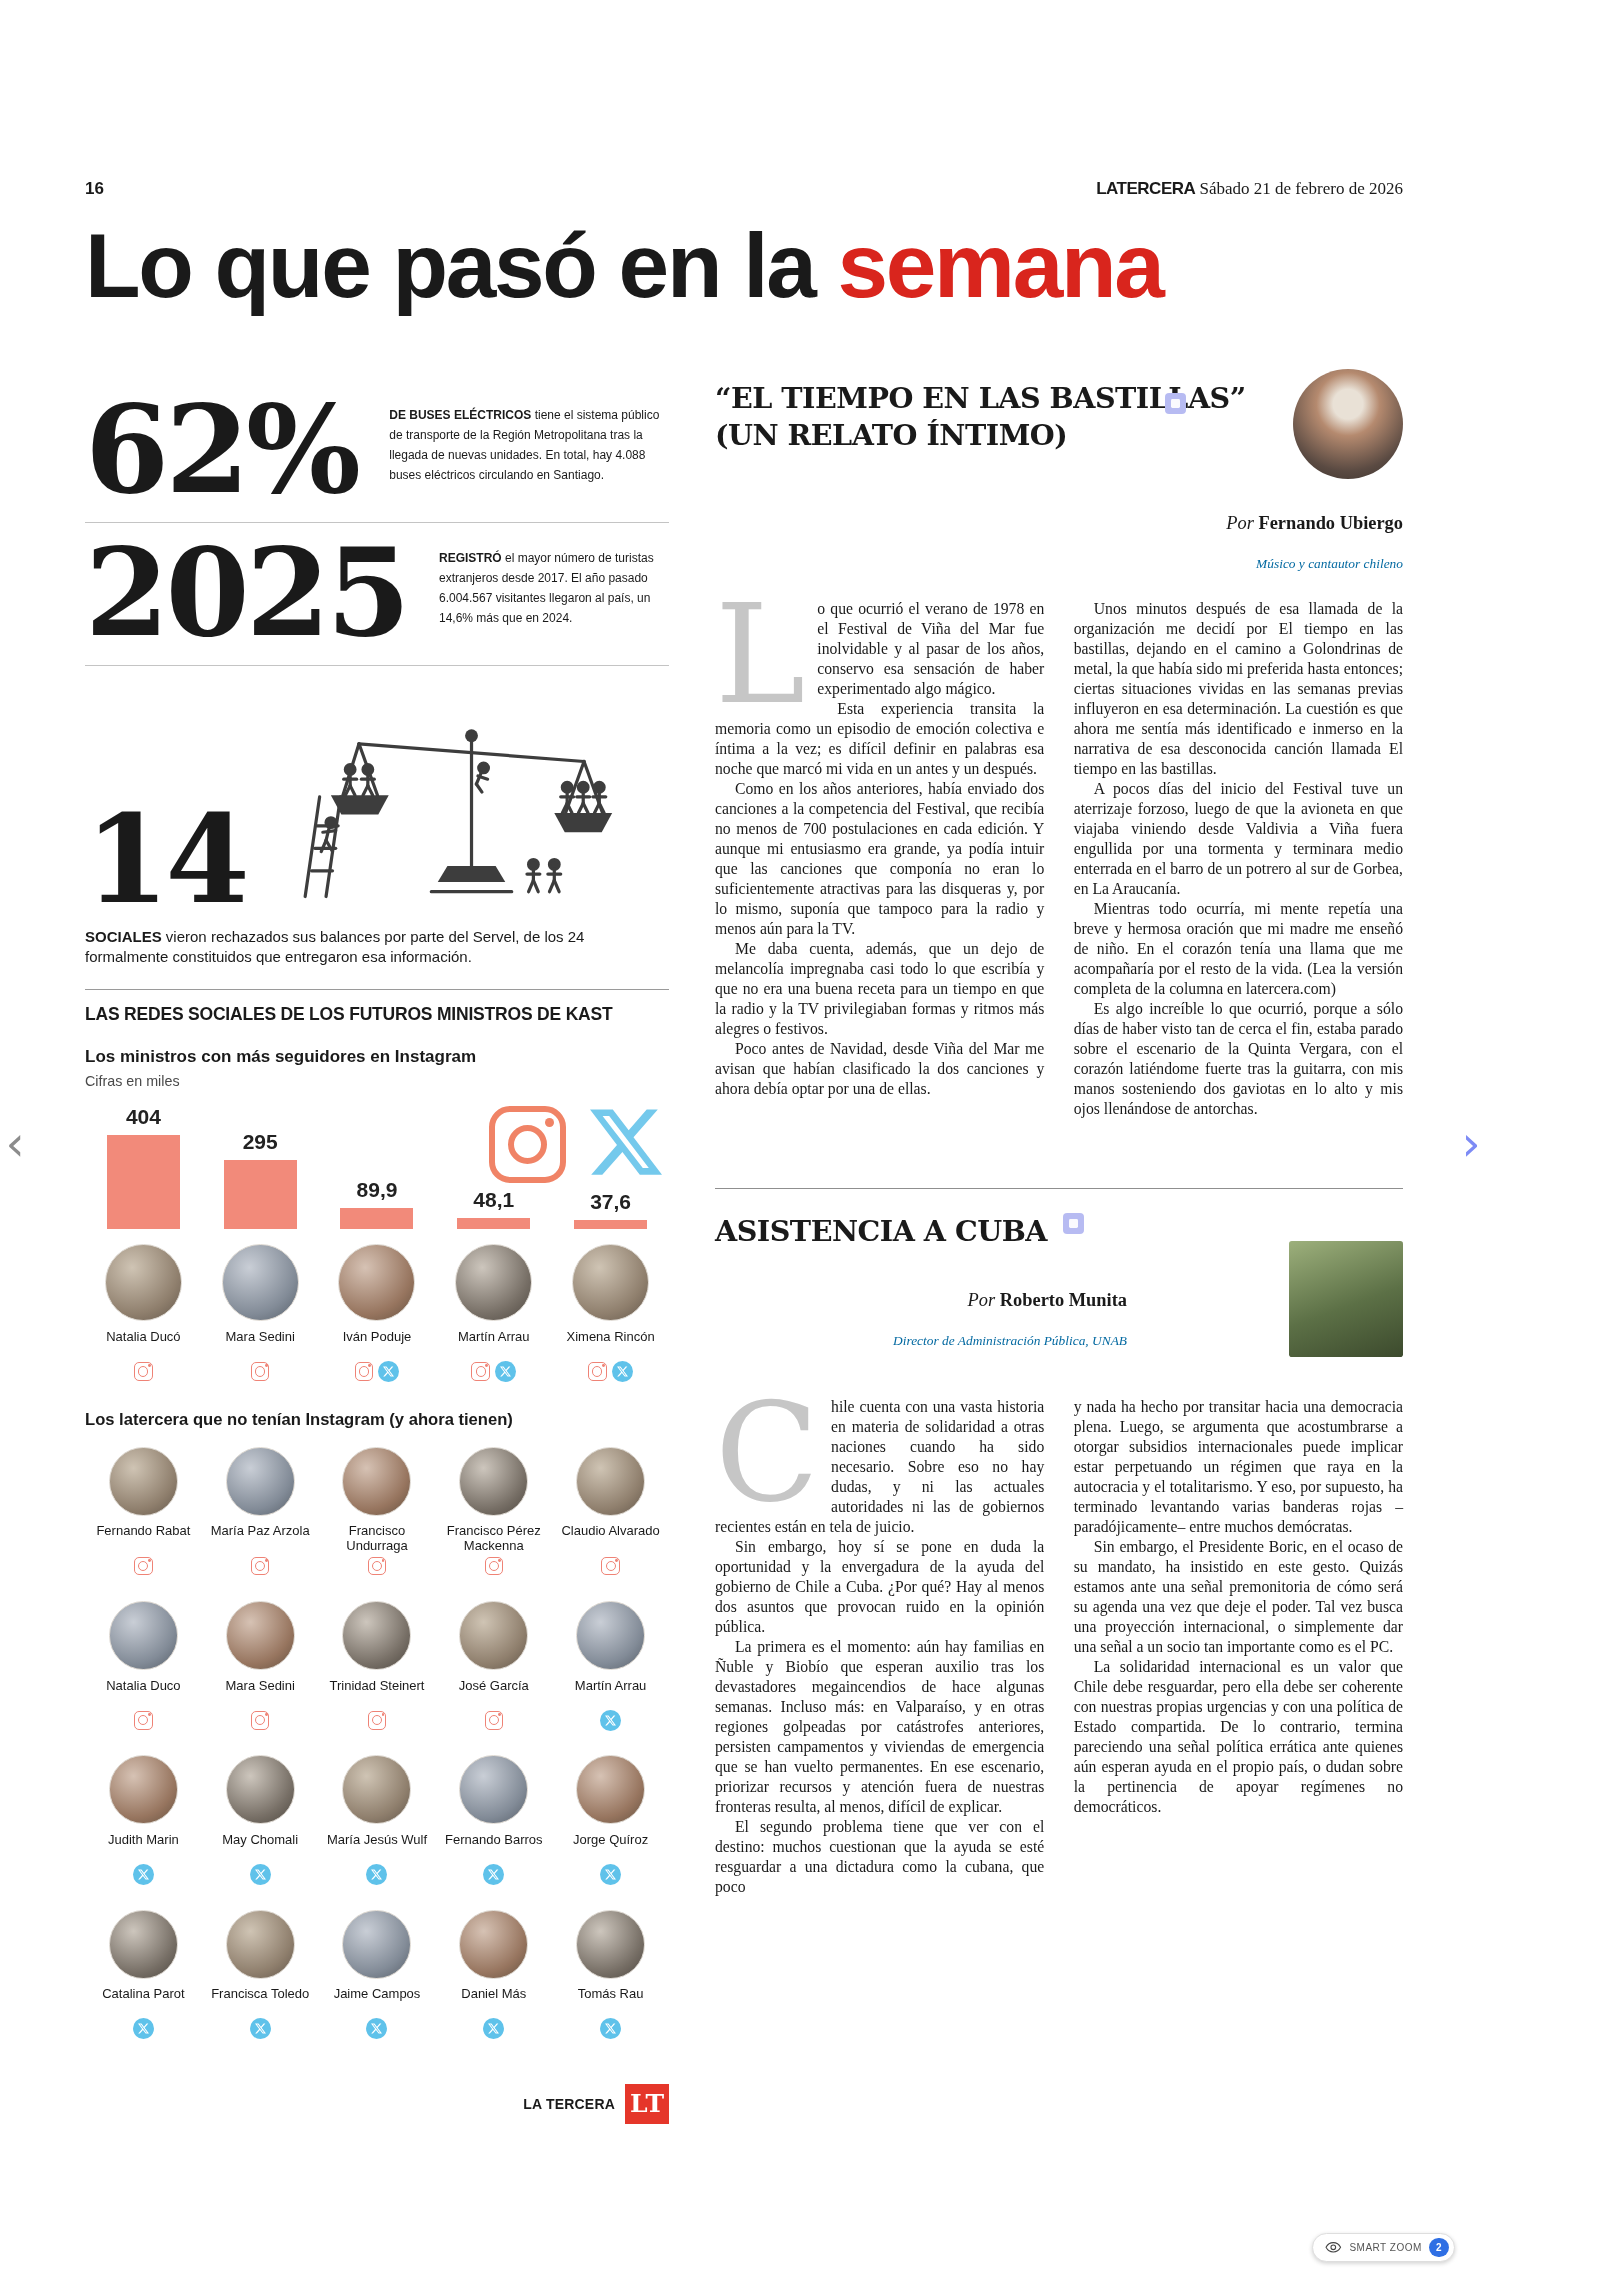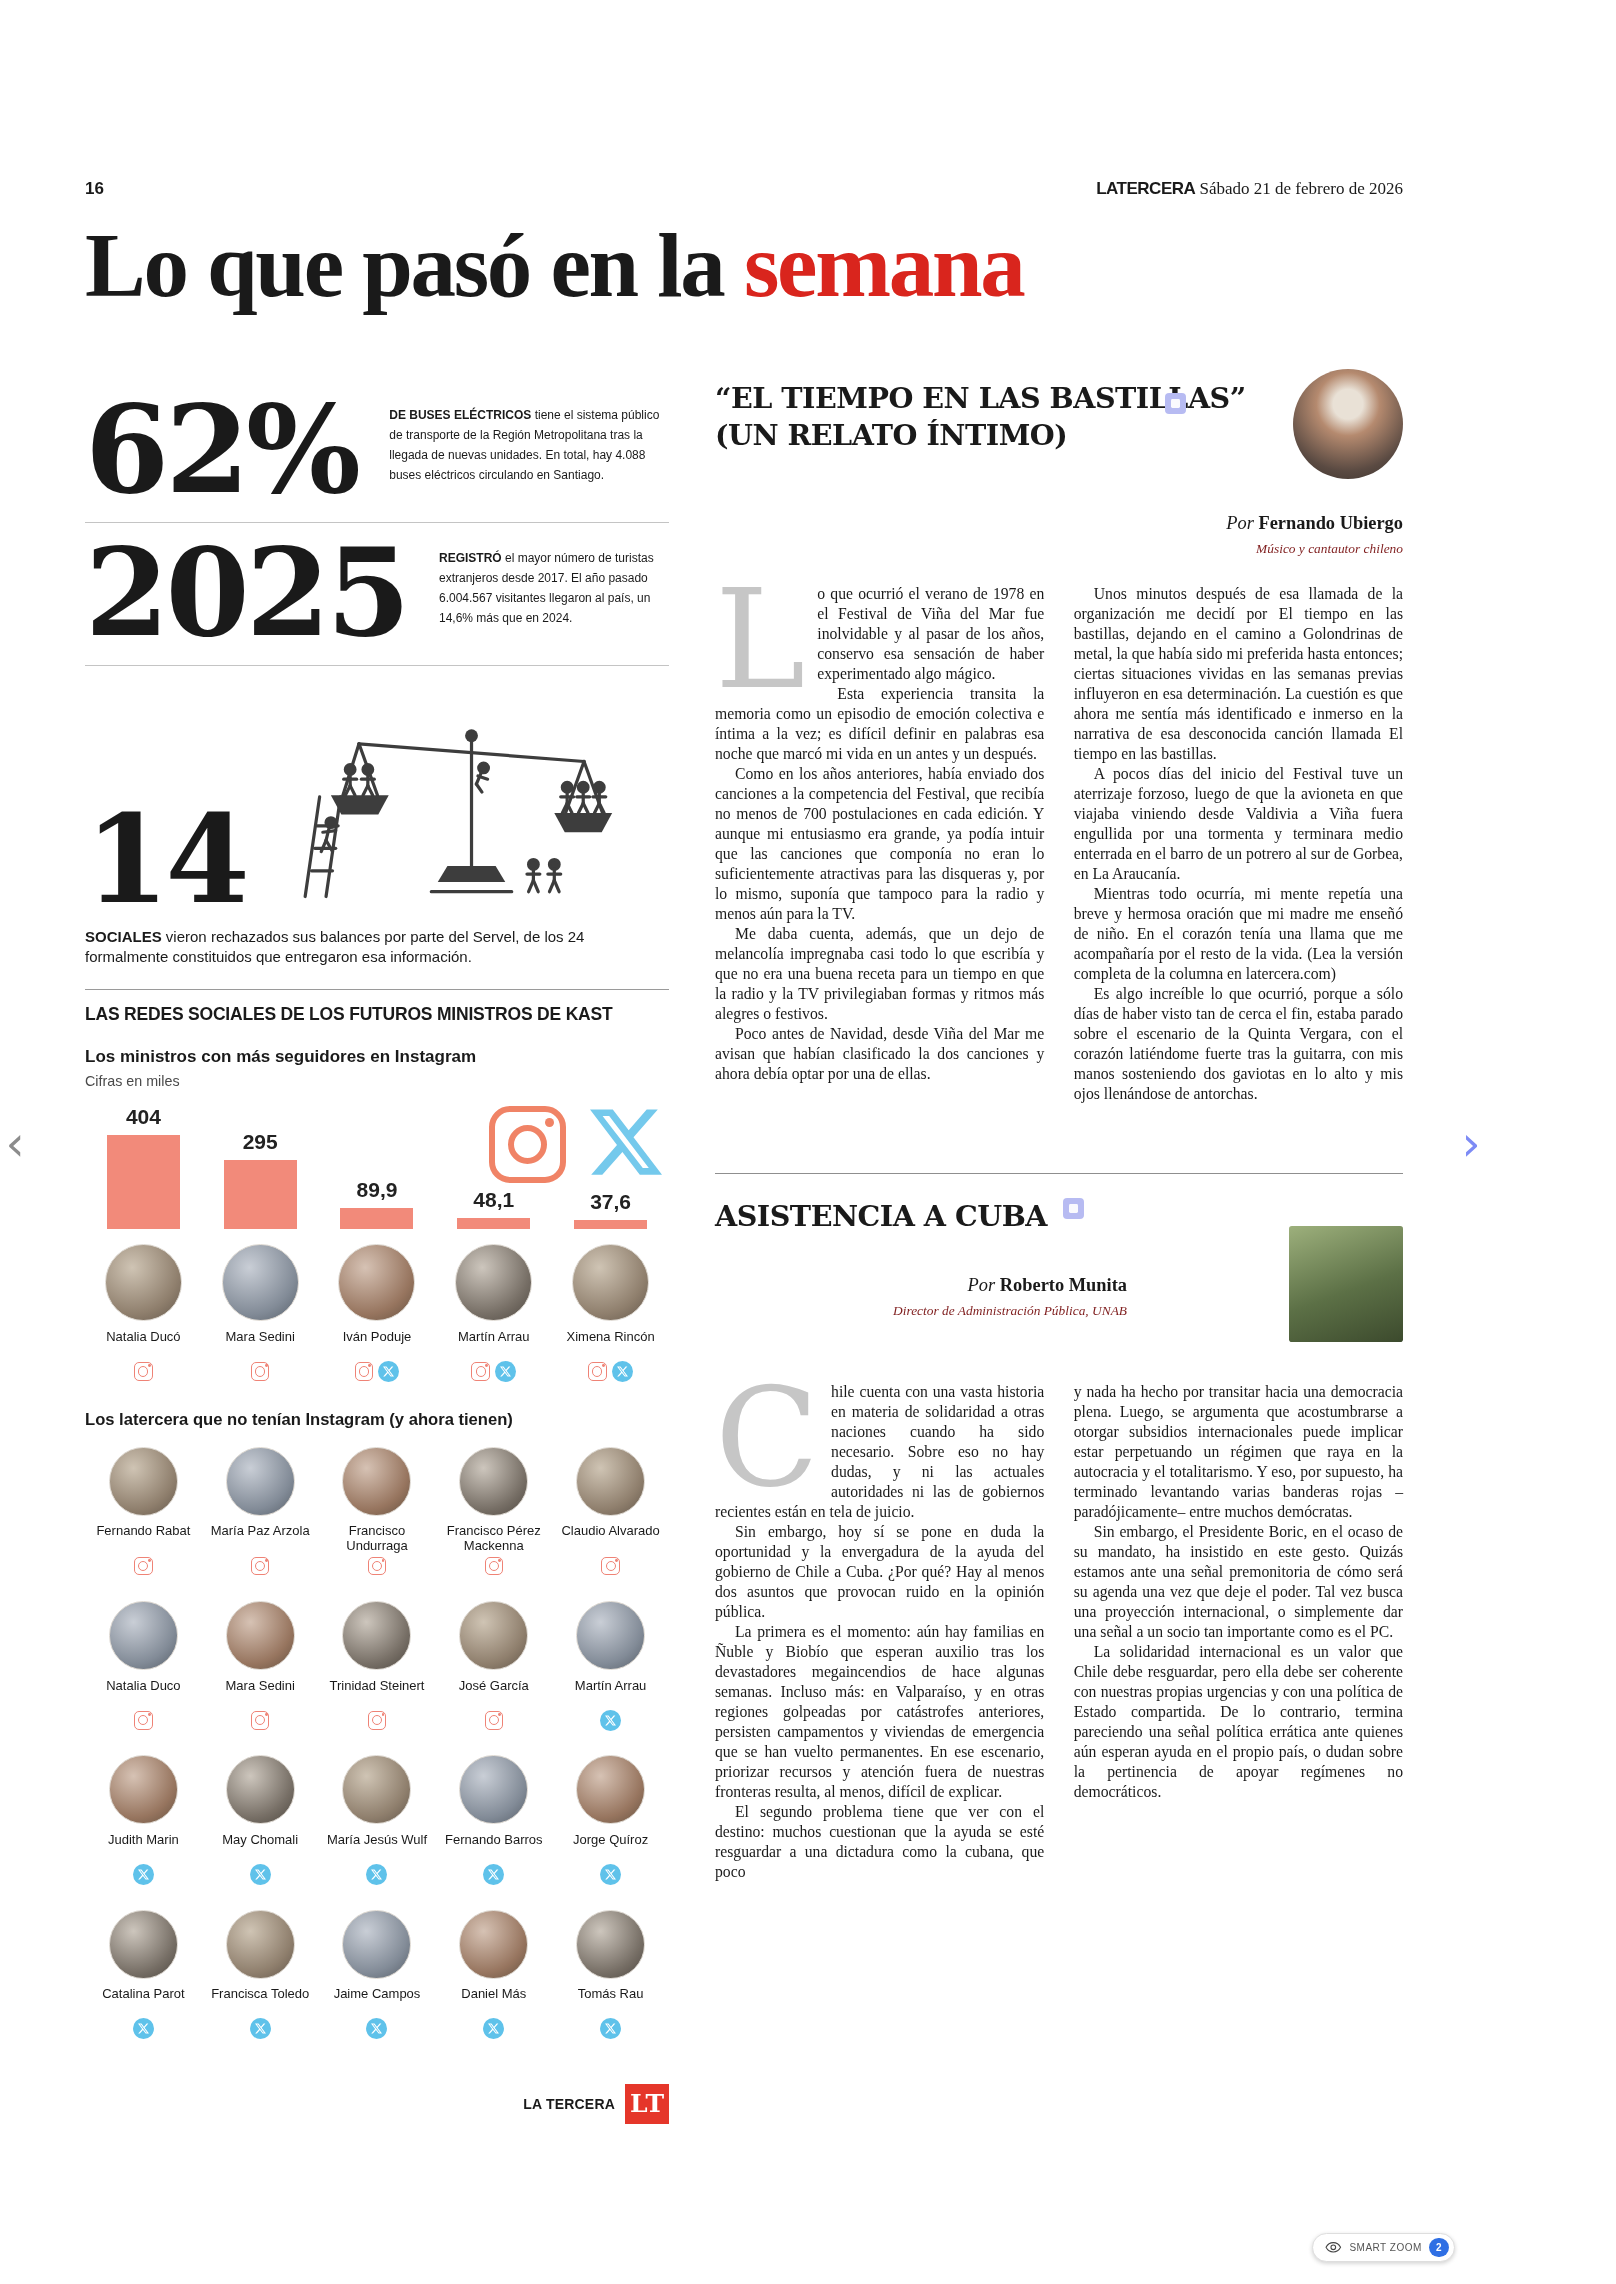--- a/index.html
+++ b/index.html
@@ -8,21 +8,21 @@
         font-family:"Liberation Serif",serif;overflow:hidden;}
 
   
   .topbar{position:absolute;top:179px;left:85px;right:85px;display:flex;
           justify-content:space-between;align-items:baseline;font-size:17px;}
   .page-num{font-family:"Liberation Sans",sans-serif;font-weight:700;}
   .dateline{font-size:17px;}
   .dateline .brand{font-family:"Liberation Sans",sans-serif;font-weight:700;letter-spacing:-0.5px;}
 
   
-  .headline{padding:220px 85px 0;font-family:Liberation Serif, serif;font-weight:700;
+  .headline{padding:220px 85px 0;font-family:Liberation Sans, sans-serif;font-weight:700;
             font-size:91px;line-height:1;letter-spacing:-2.3px;}
   .headline .red{color:#d9251d;}
 
   
   .content{display:flex;gap:46px;padding:69px 85px 0;}
   .left{width:584px;flex:none;font-family:"Liberation Sans",sans-serif;}
   .right{flex:1;min-width:0;}
 
   
   .stat{display:flex;gap:32px;align-items:flex-start;padding:19.3px 0 21px;}
@@ -89,21 +89,21 @@
   .author-photo.round{border-radius:50%;
      background:radial-gradient(circle at 50% 32%,#e9e1d6 0 16%,#b58a6f 34%,#5a4a42 72%,#37302b);}
   .author-photo.square{border-radius:2.8px;top:28px;width:114px;height:116px;
      background:linear-gradient(160deg,#9db07c,#5c7046 55%,#3c4a2d);}
   .note{width:21px;height:21px;border-radius:4.1px;background:#b7bbf2;position:relative;flex:none;}
   .note::after{content:'';position:absolute;inset:6px;background:#fff;border-radius:1.4px;opacity:.92;}
   .note.abs{position:absolute;right:217px;top:13px;}
   .byline{text-align:right;margin-top:15.7px;font-size:18.4px;}
   .by-pre{font-style:italic;}
   .by-name{font-weight:700;}
-  .by-role{font-size:13.4px;font-style:italic;margin-top:7px;color:#7f1d1d;}
+  .by-role{font-size:13.4px;font-style:italic;margin-top:22px;color:#0369a1;}
   .art-body{display:flex;gap:29.5px;margin-top:27px;}
   .bcol{flex:1;min-width:0;font-size:15.7px;line-height:20px;text-align:justify;
         -webkit-hyphens:auto;hyphens:auto;}
   .bcol p{text-indent:20px;}
   .bcol p.flush{text-indent:0;}
   .dropcap{float:left;font-family:"DejaVu Serif",serif;font-size:136px;line-height:104px;
            color:#c6c6c6;margin:4.6px 12px 2.8px 0;}
   .art2{border-top:0.9px solid #8f8f8f;margin-top:69px;padding-top:24px;}
   .art2 .art-head{min-height:138px;}
   .art2 .titlewrap{display:flex;align-items:flex-start;gap:15.7px;}

